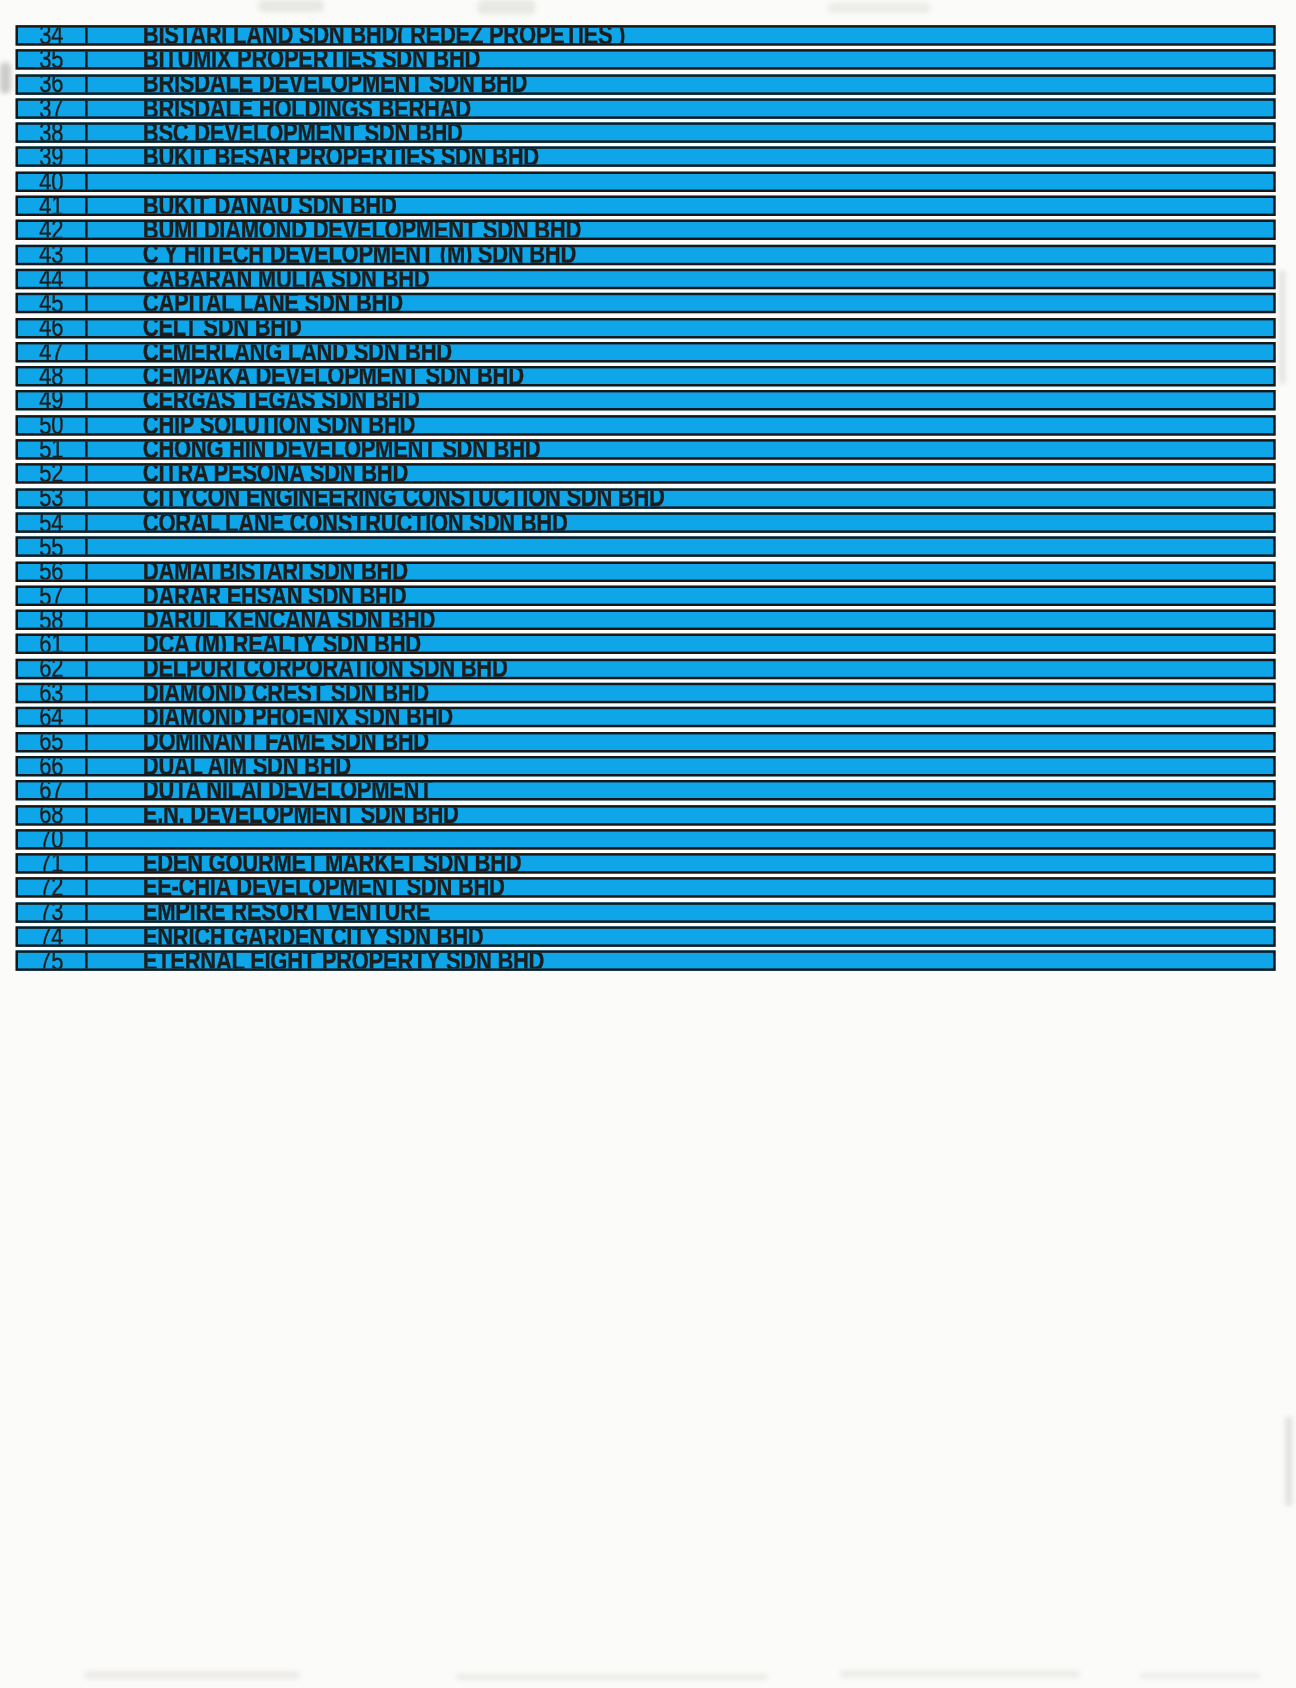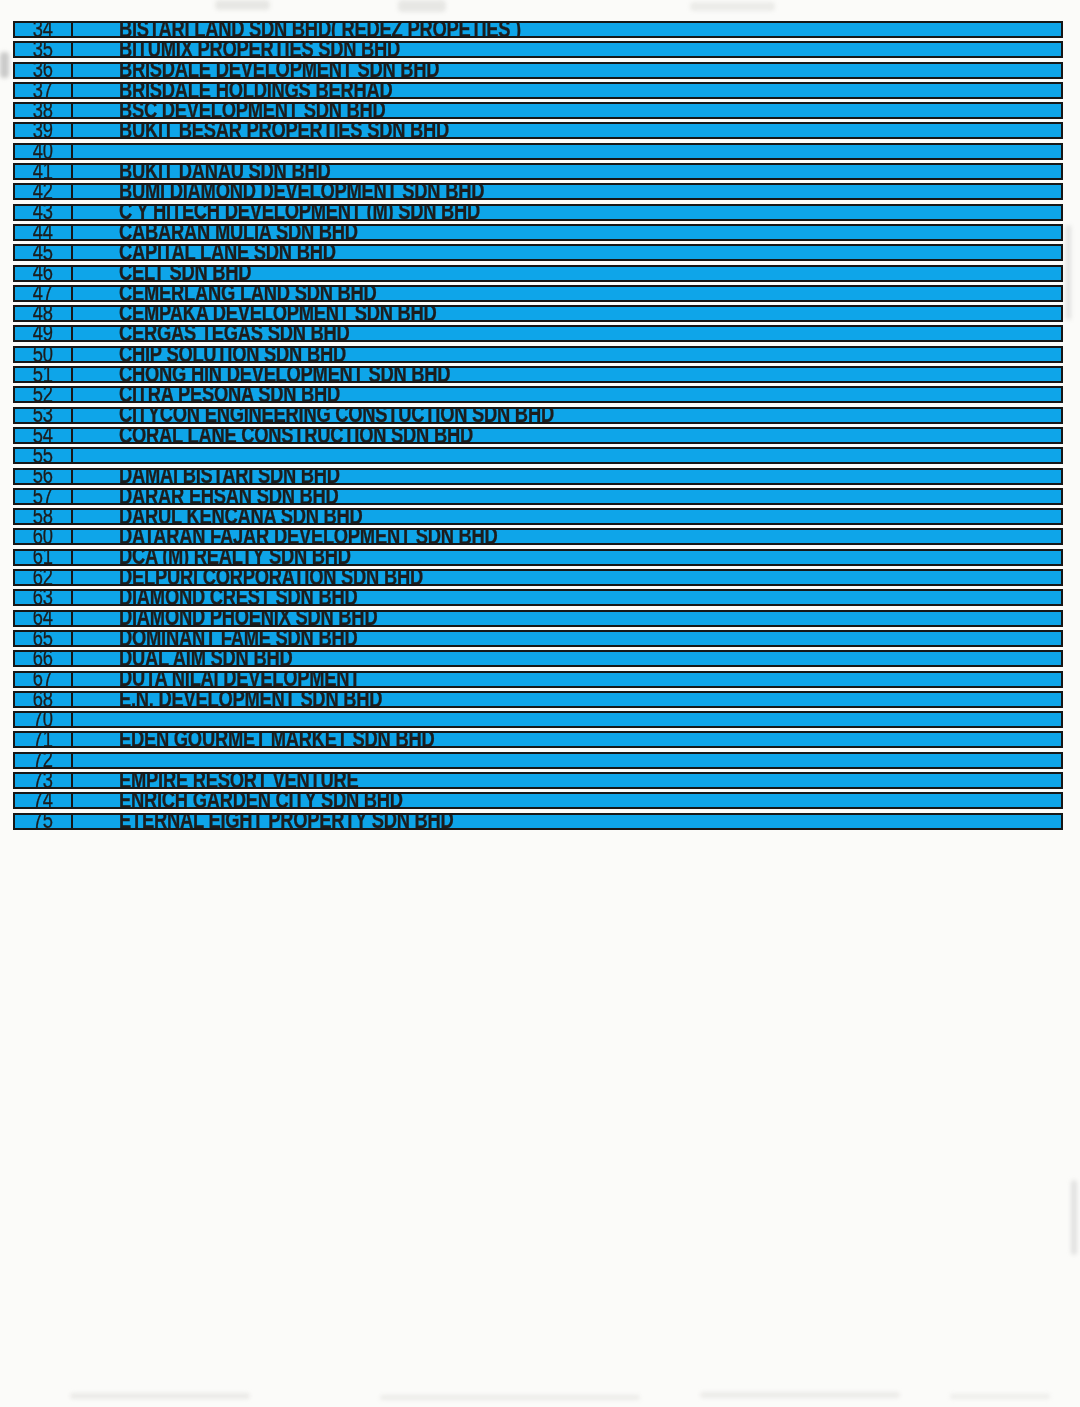--- a/index.html
+++ b/index.html
@@ -283,28 +283,20 @@
     <div class="row">
       <div class="cell cell-no">
         <span class="txt num">58</span>
       </div>
       <div class="cell cell-name">
         <span class="txt name">DARUL KENCANA SDN BHD</span>
       </div>
     </div>
 
 
-    <div class="row">
-      <div class="cell cell-no">
-        <span class="txt num">60</span>
-      </div>
-      <div class="cell cell-name">
-        <span class="txt name">DATARAN FAJAR DEVELOPMENT SDN BHD</span>
-      </div>
-    </div>
 
     <div class="row">
       <div class="cell cell-no">
         <span class="txt num">61</span>
       </div>
       <div class="cell cell-name">
         <span class="txt name">DCA (M) REALTY SDN BHD</span>
       </div>
     </div>
 
@@ -384,20 +376,23 @@
       </div>
       <div class="cell cell-name">
         <span class="txt name">EDEN GOURMET MARKET SDN BHD</span>
       </div>
     </div>
 
     <div class="row">
       <div class="cell cell-no">
         <span class="txt num">72</span>
       </div>
+      <div class="cell cell-name">
+        <span class="txt name">EE-CHIA DEVELOPMENT SDN BHD</span>
+      </div>
     </div>
 
     <div class="row">
       <div class="cell cell-no">
         <span class="txt num">73</span>
       </div>
       <div class="cell cell-name">
         <span class="txt name">EMPIRE RESORT VENTURE</span>
       </div>
     </div>

